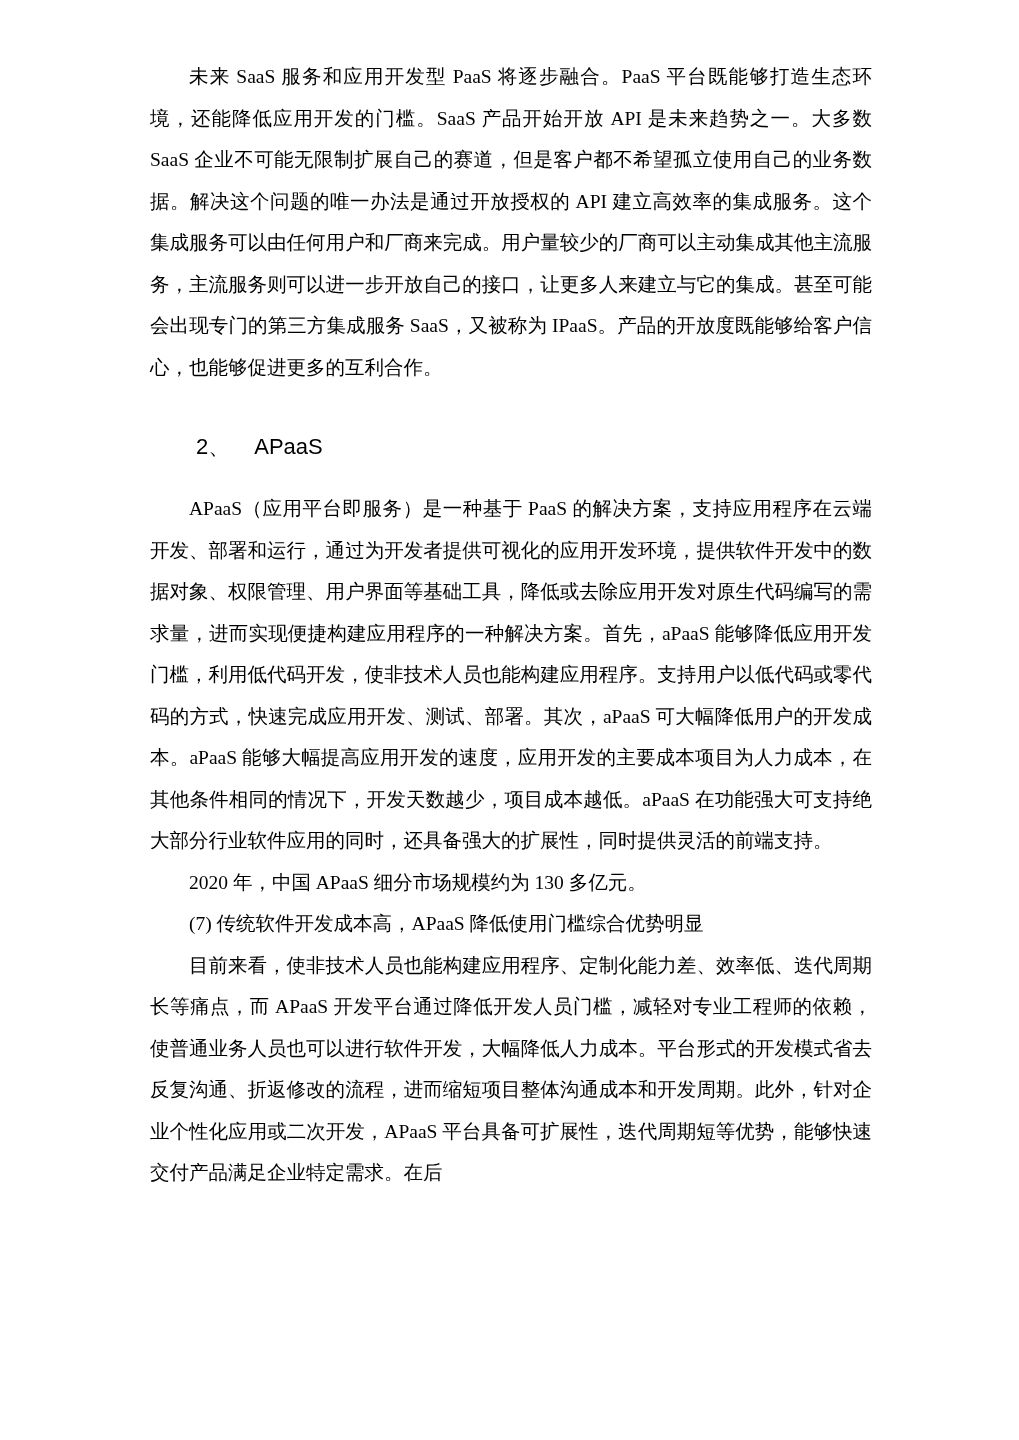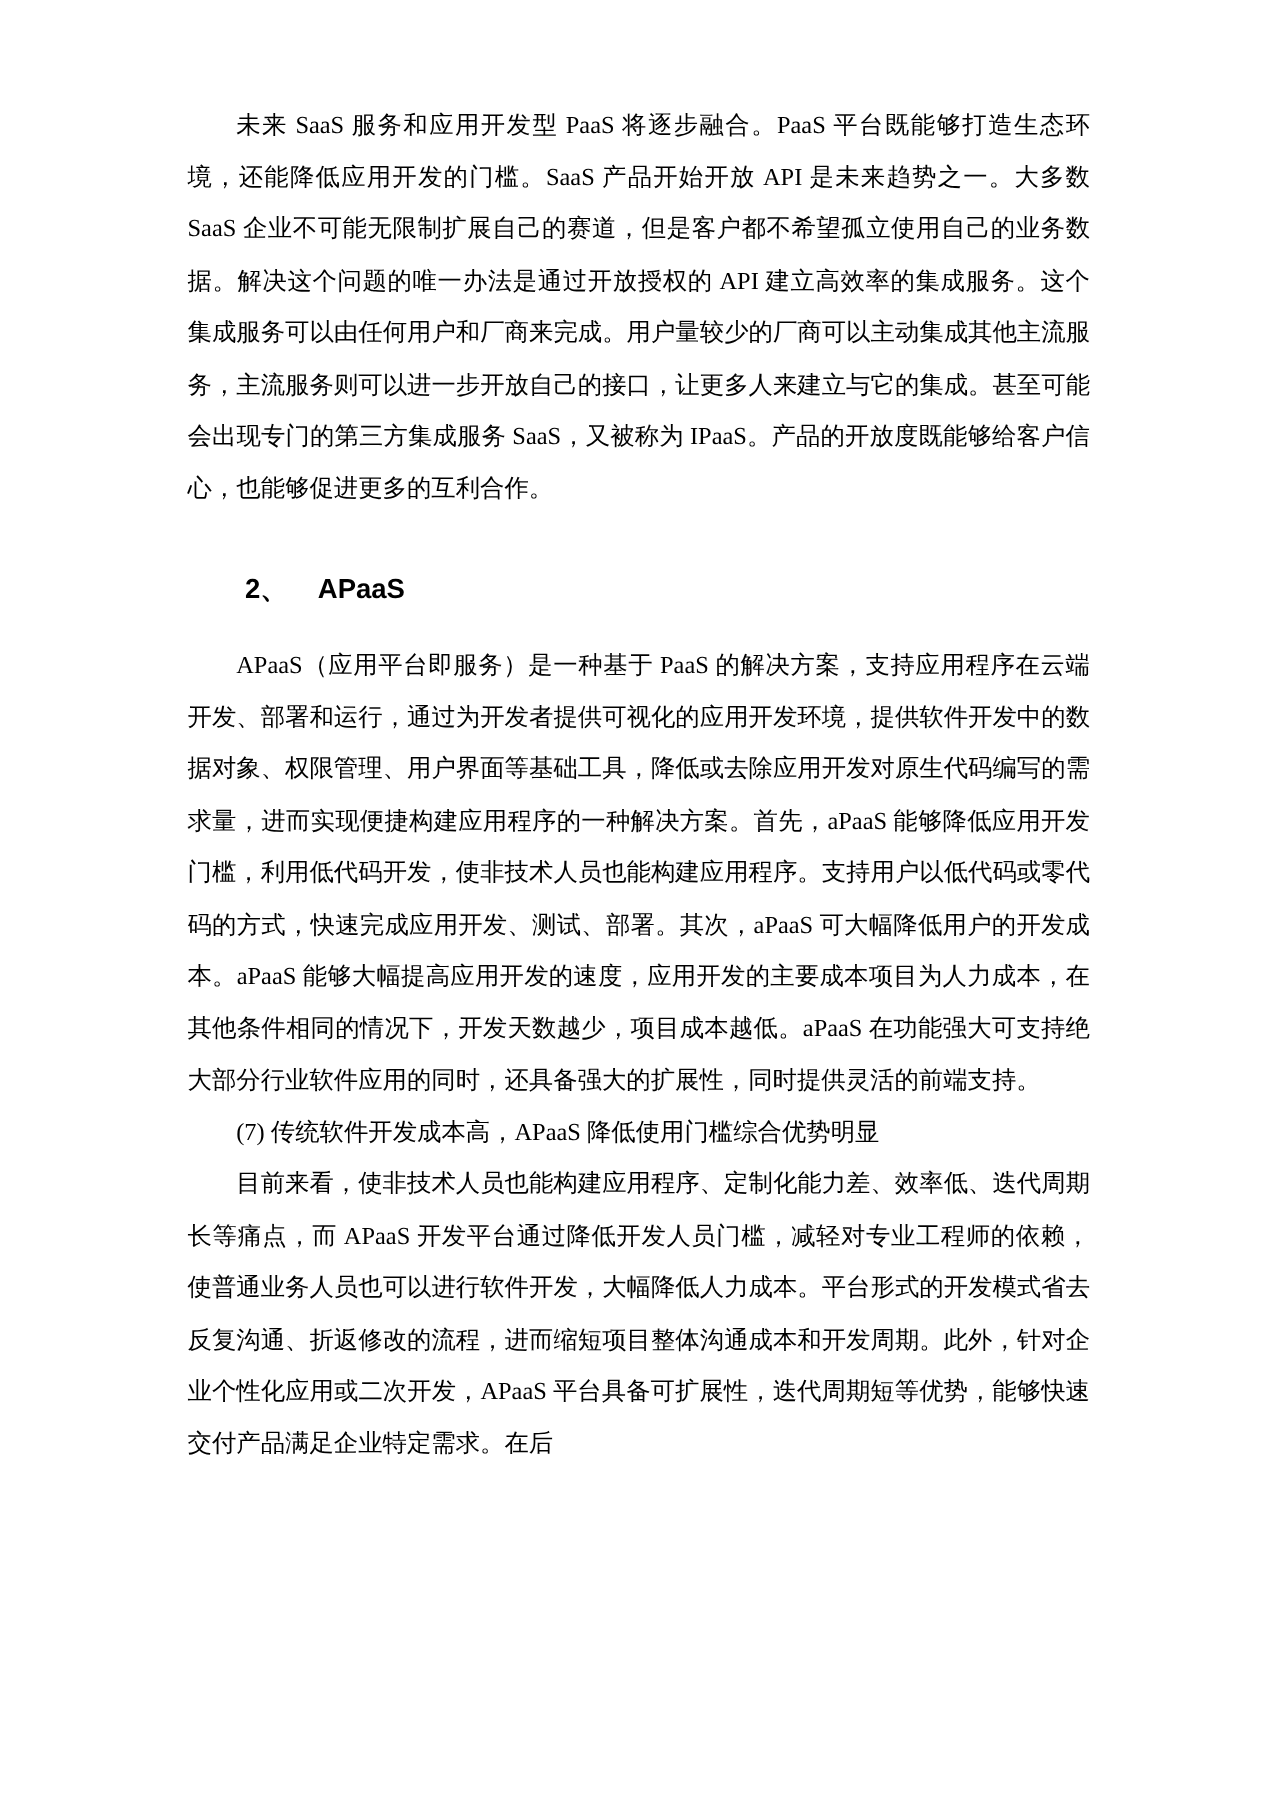--- a/index.html
+++ b/index.html
@@ -10,33 +10,33 @@
   }
   .page {
     position: relative;
     width: 1019px;
     height: 1440px;
     background: #ffffff;
     margin: 0 auto;
     overflow: hidden;
   }
   .content {
-    padding: 80px 147px 0 150px;
+    padding: 56px 147px 0 150px;
   }
   .para {
     font-size: 19.5px;
     line-height: 41.5px;
     text-align: justify;
     text-justify: inter-ideograph;
     text-indent: 2em;
     color: #000000;
   }
   .heading {
     font-family: "Liberation Sans", "DejaVu Sans", sans-serif;
-    font-weight: bold;
+    font-weight: normal;
     font-size: 22px;
     line-height: 30px;
     color: #000000;
     margin: 44px 0 26px 0;
     padding-left: 46px;
   }
   .heading .heading-number {
     margin-right: 24px;
   }
 </style>
@@ -48,19 +48,20 @@
 
     <p class="para">未来 SaaS 服务和应用开发型 PaaS 将逐步融合。PaaS 平台既能够打造生态环境，还能降低应用开发的门槛。SaaS 产品开始开放 API 是未来趋势之一。大多数 SaaS 企业不可能无限制扩展自己的赛道，但是客户都不希望孤立使用自己的业务数据。解决这个问题的唯一办法是通过开放授权的 API 建立高效率的集成服务。这个集成服务可以由任何用户和厂商来完成。用户量较少的厂商可以主动集成其他主流服务，主流服务则可以进一步开放自己的接口，让更多人来建立与它的集成。甚至可能会出现专门的第三方集成服务 SaaS，又被称为 IPaaS。产品的开放度既能够给客户信心，也能够促进更多的互利合作。</p>
 
     <h2 class="heading">
       <span class="heading-number">2、</span><span>APaaS</span>
     </h2>
 
     <p class="para">APaaS（应用平台即服务）是一种基于 PaaS 的解决方案，支持应用程序在云端开发、部署和运行，通过为开发者提供可视化的应用开发环境，提供软件开发中的数据对象、权限管理、用户界面等基础工具，降低或去除应用开发对原生代码编写的需求量，进而实现便捷构建应用程序的一种解决方案。首先，aPaaS 能够降低应用开发门槛，利用低代码开发，使非技术人员也能构建应用程序。支持用户以低代码或零代码的方式，快速完成应用开发、测试、部署。其次，aPaaS 可大幅降低用户的开发成本。aPaaS 能够大幅提高应用开发的速度，应用开发的主要成本项目为人力成本，在其他条件相同的情况下，开发天数越少，项目成本越低。aPaaS 在功能强大可支持绝大部分行业软件应用的同时，还具备强大的扩展性，同时提供灵活的前端支持。</p>
 
 
+    <p class="para">2020 年，中国 APaaS 细分市场规模约为 130 多亿元。</p>
 
     <p class="para">(7) 传统软件开发成本高，APaaS 降低使用门槛综合优势明显</p>
 
     <p class="para">目前来看，使非技术人员也能构建应用程序、定制化能力差、效率低、迭代周期长等痛点，而 APaaS 开发平台通过降低开发人员门槛，减轻对专业工程师的依赖，使普通业务人员也可以进行软件开发，大幅降低人力成本。平台形式的开发模式省去反复沟通、折返修改的流程，进而缩短项目整体沟通成本和开发周期。此外，针对企业个性化应用或二次开发，APaaS 平台具备可扩展性，迭代周期短等优势，能够快速交付产品满足企业特定需求。在后</p>
 
   </div>
 </div>
 
 </body></html>

